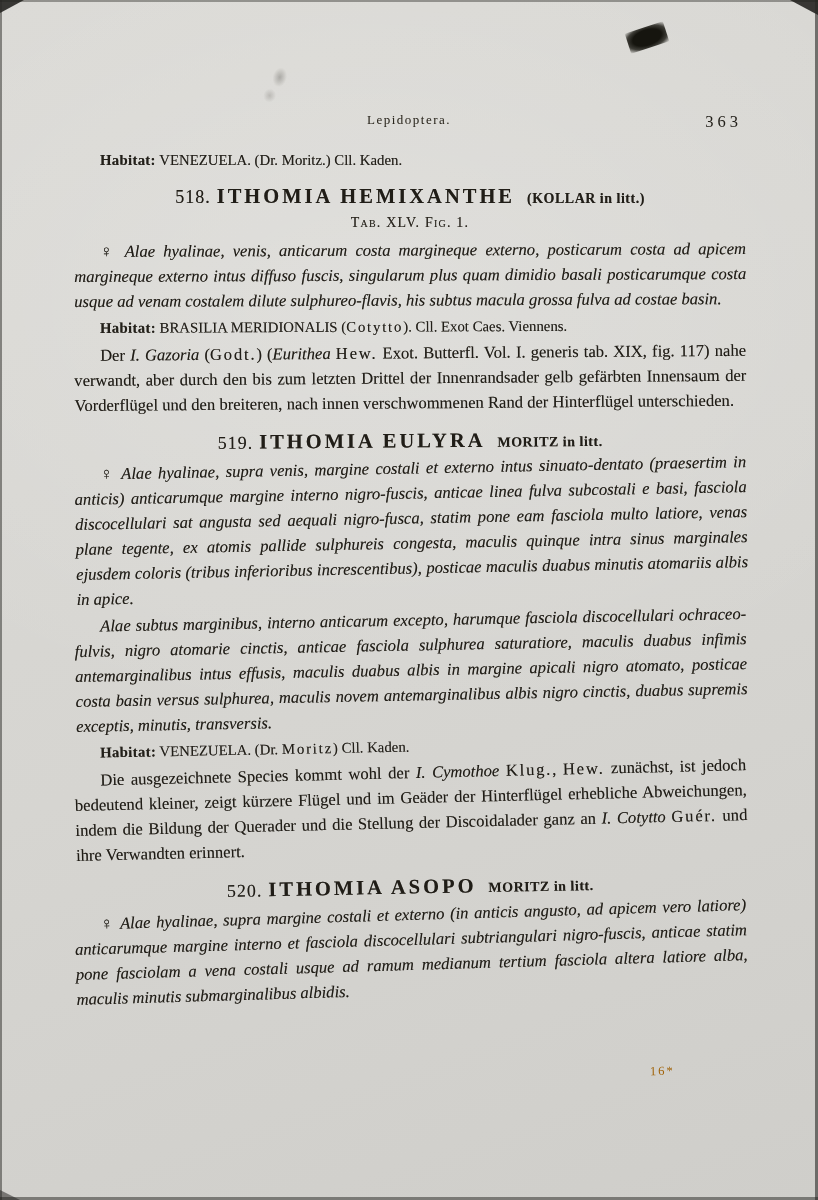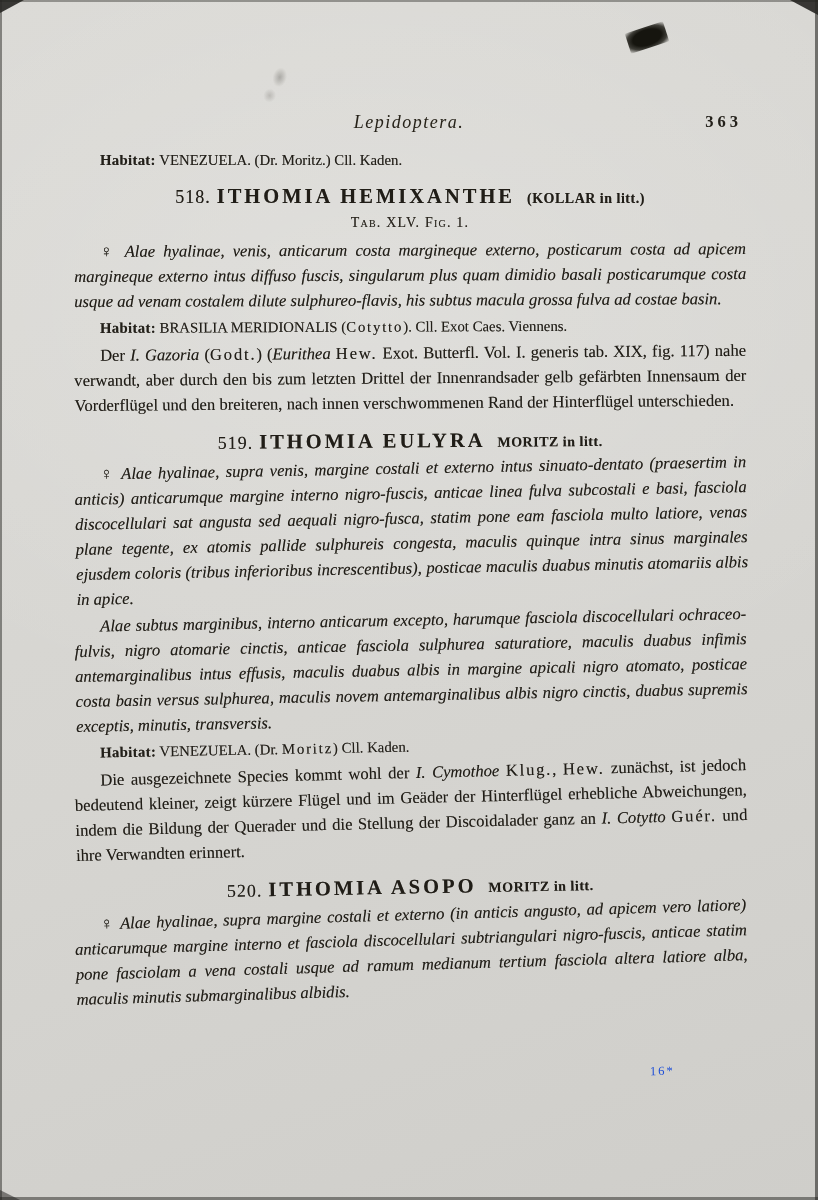--- a/index.html
+++ b/index.html
@@ -8,22 +8,22 @@
     background:
       radial-gradient(ellipse 900px 620px at 45% 25%, rgba(255,255,255,.18), rgba(255,255,255,0) 70%),
       linear-gradient(160deg,#dbdad6 0%, #d6d5d1 55%, #cfceca 100%);
     font-family:"Liberation Serif","DejaVu Serif",serif;
     color:#201d17;
   }
   .page-inner{position:absolute;inset:0;}
 
   
   .header{position:absolute;top:112px;left:0;width:100%;height:26px;}
-  .running-title{display:block;text-align:center;font-style:italic;font-size:18px;letter-spacing:1.5px;color:#262219;}
-  .page-number{position:absolute;top:0;right:76px;font-size:16.5px;font-weight:700;letter-spacing:4px;color:#23201a;}
+  .running-title{display:block;text-align:center;font-size:13px;letter-spacing:1.5px;color:#262219;}
+  .page-number{position:absolute;top:0;right:76px;font-size:16.5px;font-weight:400;letter-spacing:4px;color:#23201a;}
 
   
   .column{position:absolute;top:146px;left:74px;width:672px;text-shadow:0 0 .5px rgba(32,28,20,.5);}
   p{margin:0;}
   .habitat{font-size:14.8px;line-height:21px;margin:4px 0;text-indent:26px;color:#221f19;}
   .hab-label{font-weight:700;letter-spacing:.3px;}
   .para{font-size:16.6px;line-height:25px;text-align:justify;text-indent:26px;margin:2px 0;}
   .latin{font-size:16.6px;line-height:25px;text-align:justify;text-indent:26px;font-style:italic;margin:2px 0;}
   .it{font-style:italic;}
   .sp{letter-spacing:1.8px;}
@@ -36,21 +36,21 @@
   .tabfig{text-align:center;font-size:14px;letter-spacing:1.2px;font-variant:small-caps;margin:0 0 8px 0;color:#2a261f;}
 
   
   .t1{transform:rotate(-.25deg);transform-origin:left top;}
   .t2{transform:rotate(-.45deg);transform-origin:left top;}
   .t4{transform:rotate(-1.1deg);transform-origin:left top;}
   .t5{transform:rotate(-1.35deg);transform-origin:left top;}
   .t6{transform:rotate(-1.7deg);transform-origin:left top;}
 
   
-  .signature{position:absolute;left:650px;top:1064px;font-size:12.5px;letter-spacing:2px;color:#1d4ed8;transform:rotate(-1deg);}
+  .signature{position:absolute;left:650px;top:1064px;font-size:12.5px;letter-spacing:2px;color:#a16207;transform:rotate(-1deg);}
 
   
   .ink-blot{position:absolute;left:627px;top:27px;width:40px;height:21px;transform:rotate(-18deg);
     background:radial-gradient(ellipse at 50% 50%, #16150f 52%, #3f3e38 74%, rgba(63,62,56,0) 100%);}
   .smudge{position:absolute;left:258px;top:64px;width:36px;height:42px;transform:rotate(14deg);opacity:.6;
     background:
       radial-gradient(ellipse 10px 14px at 55% 30%, rgba(70,68,62,.55), rgba(70,68,62,0) 70%),
       radial-gradient(ellipse 9px 10px at 40% 78%, rgba(84,80,74,.4), rgba(84,80,74,0) 70%);}
   .corner-tl{position:absolute;top:0;left:0;width:0;height:0;border-top:13px solid #1b1a18;border-right:24px solid transparent;opacity:.85;}
   .corner-tr{position:absolute;top:0;right:0;width:0;height:0;border-top:15px solid #1b1a18;border-left:28px solid transparent;opacity:.85;}

